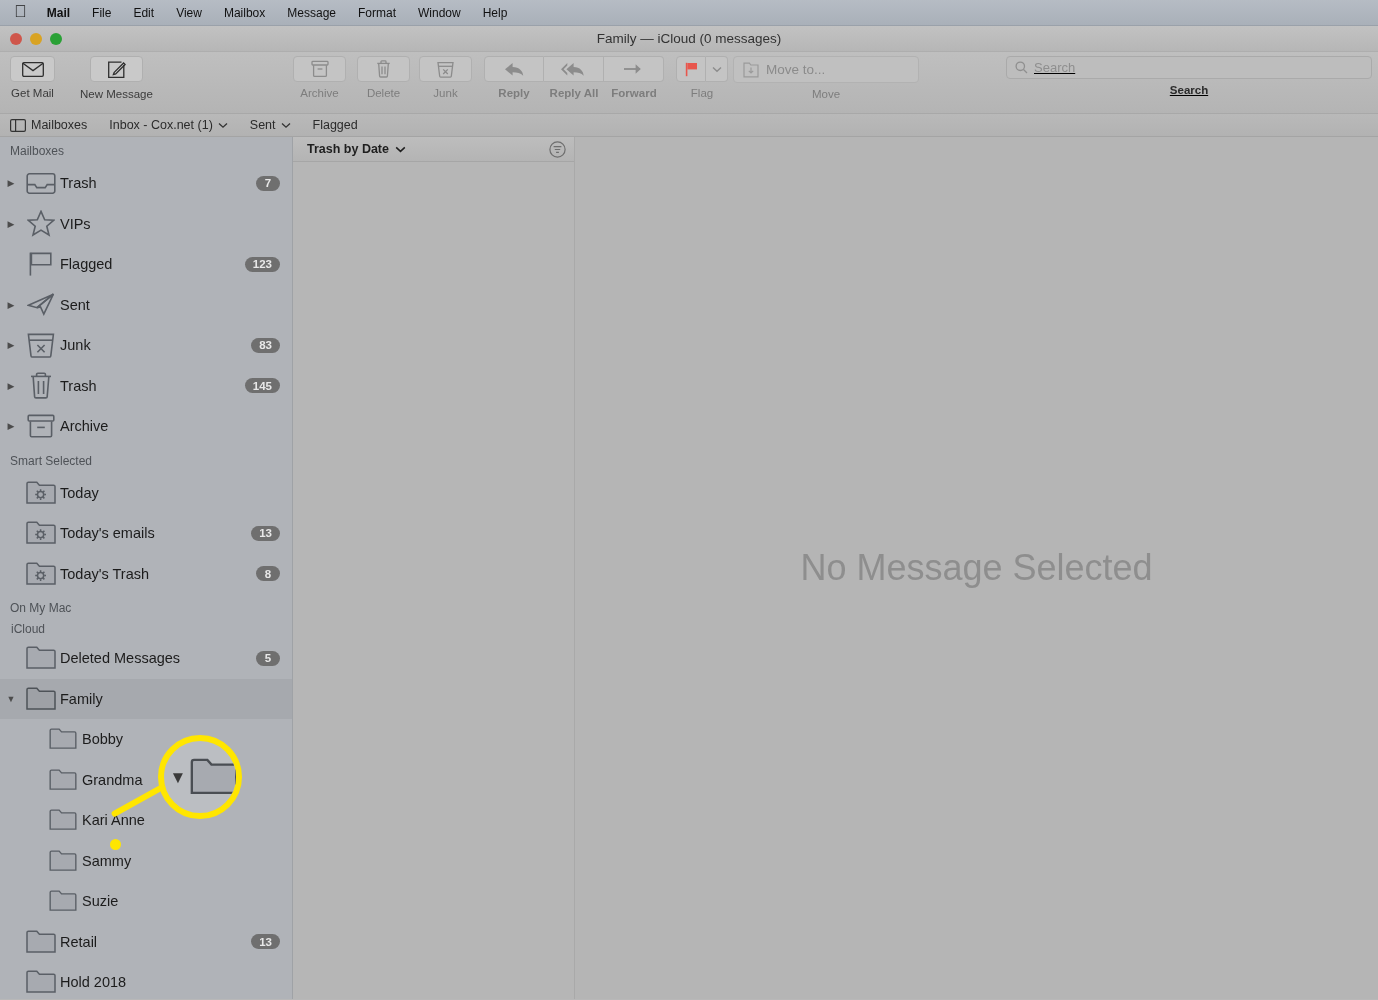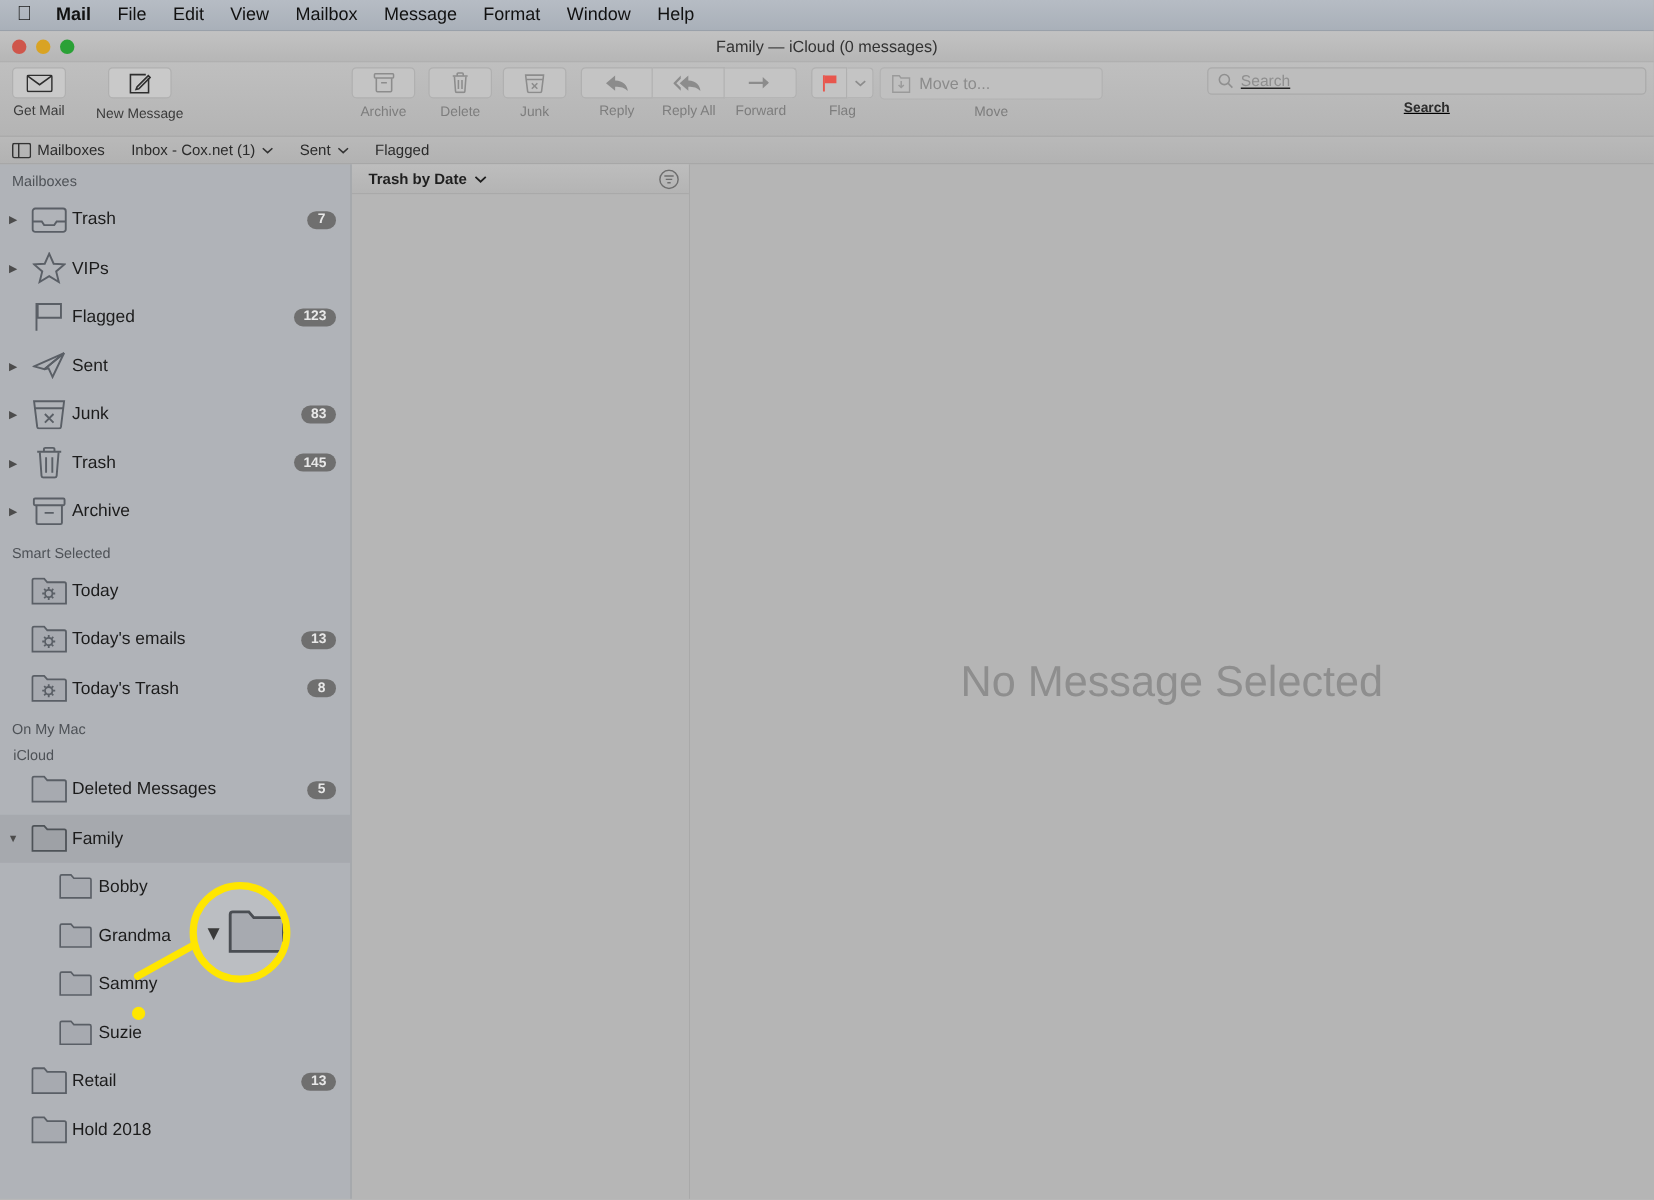--- a/index.html
+++ b/index.html
@@ -19,21 +19,21 @@
     background: linear-gradient(to bottom, #b6bcc4 0%, #a9b0b9 100%);
     display: flex; align-items: center;
     padding-left: 14px;
     border-bottom: 1px solid #9aa1aa;
   }
   .menu-apple {
     font-size: 17px; color: #1a1a1a; margin-right: 20px;
     line-height: 1; position: relative; top: -1px;
   }
   .menu-item {
-    font-size: 15px; color: #111; margin-right: 22px;
+    font-size: 12px; color: #111; margin-right: 22px;
     white-space: nowrap;
   }
   .menu-item.bold { font-weight: bold; }
 
   
   .window {
     position: absolute; top: 26px; left: 0;
     width: 1378px; height: 974px;
     background: #b8b8b8;
   }
@@ -304,21 +304,21 @@
             <path d="M12.6 2 L5.4 8.3 l7.2 6.3 v-3.4 c4.4 0 7.6 0.7 10.1 3.6 -0.5 -5.1 -3.5 -8.4 -10.1 -8.8 Z"></path>
           </svg>
         </div>
         <div class="tb-btn" style="width:60px;">
           <svg width="21" height="14" viewBox="0 0 21 14" fill="none" stroke="#8c8c8c" stroke-width="1.8">
             <path d="M1 7 h16"></path>
             <path d="M12.6 2.2 L17.8 7 l-5.2 4.8" fill="#8c8c8c" stroke="none"></path>
           </svg>
         </div>
       </div>
-      <div style="display:flex;">
+      <div style="display:flex;font-weight:bold;">
         <div class="tb-label" style="width:60px;">Reply</div>
         <div class="tb-label" style="width:60px;">Reply All</div>
         <div class="tb-label" style="width:60px;">Forward</div>
       </div>
     </div>
 
     <div class="tb-group" style="left:676px;">
       <div class="tb-seg">
         <div class="tb-btn" style="width:30px;">
           <svg width="13" height="15" viewBox="0 0 13 15" fill="#e8564d">
@@ -558,20 +558,29 @@
       <div class="sb-row indent">
         <span class="sb-tri hidden">▶</span>
         <span class="sb-icon">
           <svg width="28" height="22" viewBox="0 0 30 24" fill="#a7aab0" stroke="#5a5f66" stroke-width="1.5">
             <path d="M1 2.6 a1.4 1.4 0 0 1 1.4 -1.4 h8.4 l2.6 3 h14.2 a1.4 1.4 0 0 1 1.4 1.4 v16.4 H1 Z"></path>
           </svg>
         </span>
         <span class="sb-label">Grandma</span>
       </div>
 
+      <div class="sb-row indent">
+        <span class="sb-tri hidden">▶</span>
+        <span class="sb-icon">
+          <svg width="28" height="22" viewBox="0 0 30 24" fill="#a7aab0" stroke="#5a5f66" stroke-width="1.5">
+            <path d="M1 2.6 a1.4 1.4 0 0 1 1.4 -1.4 h8.4 l2.6 3 h14.2 a1.4 1.4 0 0 1 1.4 1.4 v16.4 H1 Z"></path>
+          </svg>
+        </span>
+        <span class="sb-label">Kari Anne</span>
+      </div>
 
       <div class="sb-row indent">
         <span class="sb-tri hidden">▶</span>
         <span class="sb-icon">
           <svg width="28" height="22" viewBox="0 0 30 24" fill="#a7aab0" stroke="#5a5f66" stroke-width="1.5">
             <path d="M1 2.6 a1.4 1.4 0 0 1 1.4 -1.4 h8.4 l2.6 3 h14.2 a1.4 1.4 0 0 1 1.4 1.4 v16.4 H1 Z"></path>
           </svg>
         </span>
         <span class="sb-label">Sammy</span>
       </div>

